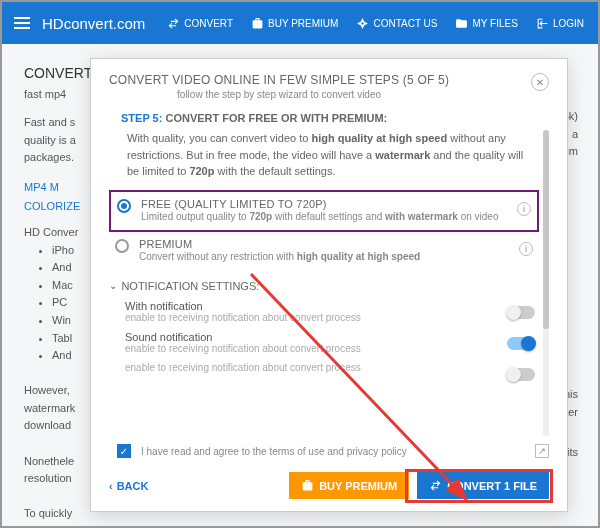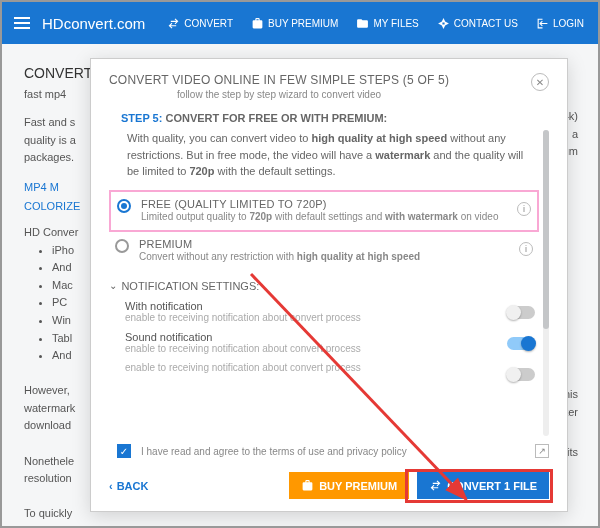--- a/index.html
+++ b/index.html
@@ -27,21 +27,21 @@
   .close-icon { margin-left: auto; width: 18px; height: 18px; border: 1px solid #bbb; border-radius: 50%; display: flex; align-items: center; justify-content: center; font-size: 10px; color: #888; cursor: pointer; }
   .step-head { margin-top: 12px; font-size: 11px; }
   .step-head .step-n { color: #1976d2; font-weight: 600; margin-left: 12px; }
   .step-head .step-t { color: #666; font-weight: 600; }
   .scroll-area { position: relative; margin-top: 6px; flex: 1; overflow: hidden; border-right: 0; padding-right: 10px; }
   .scrollbar { position: absolute; top: 0; right: 0; width: 6px; height: 100%; background: #eee; border-radius: 3px; }
   .scrollbar .thumb { position: absolute; top: 0; left: 0; width: 100%; height: 65%; background: #c4c6c8; border-radius: 3px; }
   .premium-desc { font-size: 11px; color: #666; margin: 0 4px 10px 18px; line-height: 1.5; }
   .premium-desc b { font-weight: 700; }
   .option { display: flex; gap: 10px; padding: 6px 6px; align-items: flex-start; }
-  .option.highlight { border: 2px solid #f9a8d4; }
+  .option.highlight { border: 2px solid #701a75; }
   .radio { width: 14px; height: 14px; border: 2px solid #1976d2; border-radius: 50%; margin-top: 1px; flex-shrink: 0; display: flex; align-items: center; justify-content: center; }
   .radio.sel::after { content: ""; width: 6px; height: 6px; background: #1976d2; border-radius: 50%; }
   .radio.unsel { border-color: #999; }
   .opt-body { flex: 1; }
   .opt-title { font-size: 11px; color: #666; font-weight: 500; letter-spacing: 0.2px; }
   .opt-desc { font-size: 10px; color: #888; line-height: 1.4; }
   .opt-desc b { font-weight: 700; }
   .info-icon { width: 14px; height: 14px; border: 1px solid #bbb; border-radius: 50%; font-size: 9px; color: #888; display: flex; align-items: center; justify-content: center; margin-top: 4px; flex-shrink: 0; }
   .section-head { display: flex; align-items: center; gap: 4px; margin: 10px 0 4px; color: #666; font-weight: 500; font-size: 11px; }
   .section-head .chev { font-size: 10px; }
@@ -87,29 +87,29 @@
         <span>CONVERT</span>
       </div>
     <div class="nav-item">
         <svg viewBox="0 0 24 24">
           <path d="M19 6h-3V4a2 2 0 0 0-2-2h-4a2 2 0 0 0-2 2v2H5a2 2 0 0 0-2 2v11a2 2 0 0 0 2 2h14a2 2 0 0 0 2-2V8a2 2 0 0 0-2-2zM10 4h4v2h-4V4z"></path>
         </svg>
         <span>BUY PREMIUM</span>
       </div>
     <div class="nav-item">
         <svg viewBox="0 0 24 24">
+          <path d="M12 2l4 8h-8l4-8zm0 20l-4-8h8l-4 8zm10-10l-8 4v-8l8 4zM2 12l8-4v8l-8-4z"></path>
+        </svg>
+        <span>CONTACT US</span>
+      </div>
+    <div class="nav-item">
+        <svg viewBox="0 0 24 24">
           <path d="M4 4h6l2 2h8a2 2 0 0 1 2 2v10a2 2 0 0 1-2 2H4a2 2 0 0 1-2-2V6a2 2 0 0 1 2-2z"></path>
         </svg>
         <span>MY FILES</span>
-      </div>
-    <div class="nav-item">
-        <svg viewBox="0 0 24 24">
-          <path d="M12 2l4 8h-8l4-8zm0 20l-4-8h8l-4 8zm10-10l-8 4v-8l8 4zM2 12l8-4v8l-8-4z"></path>
-        </svg>
-        <span>CONTACT US</span>
       </div>
     <div class="nav-item">
         <svg viewBox="0 0 24 24">
           <path d="M11 7l1.4 1.4L9.8 11H21v2H9.8l2.6 2.6L11 17l-5-5 5-5zM3 3h9v2H5v14h7v2H3V3z"></path>
         </svg>
         <span>LOGIN</span>
       </div>
   </div>
 </div>
 

